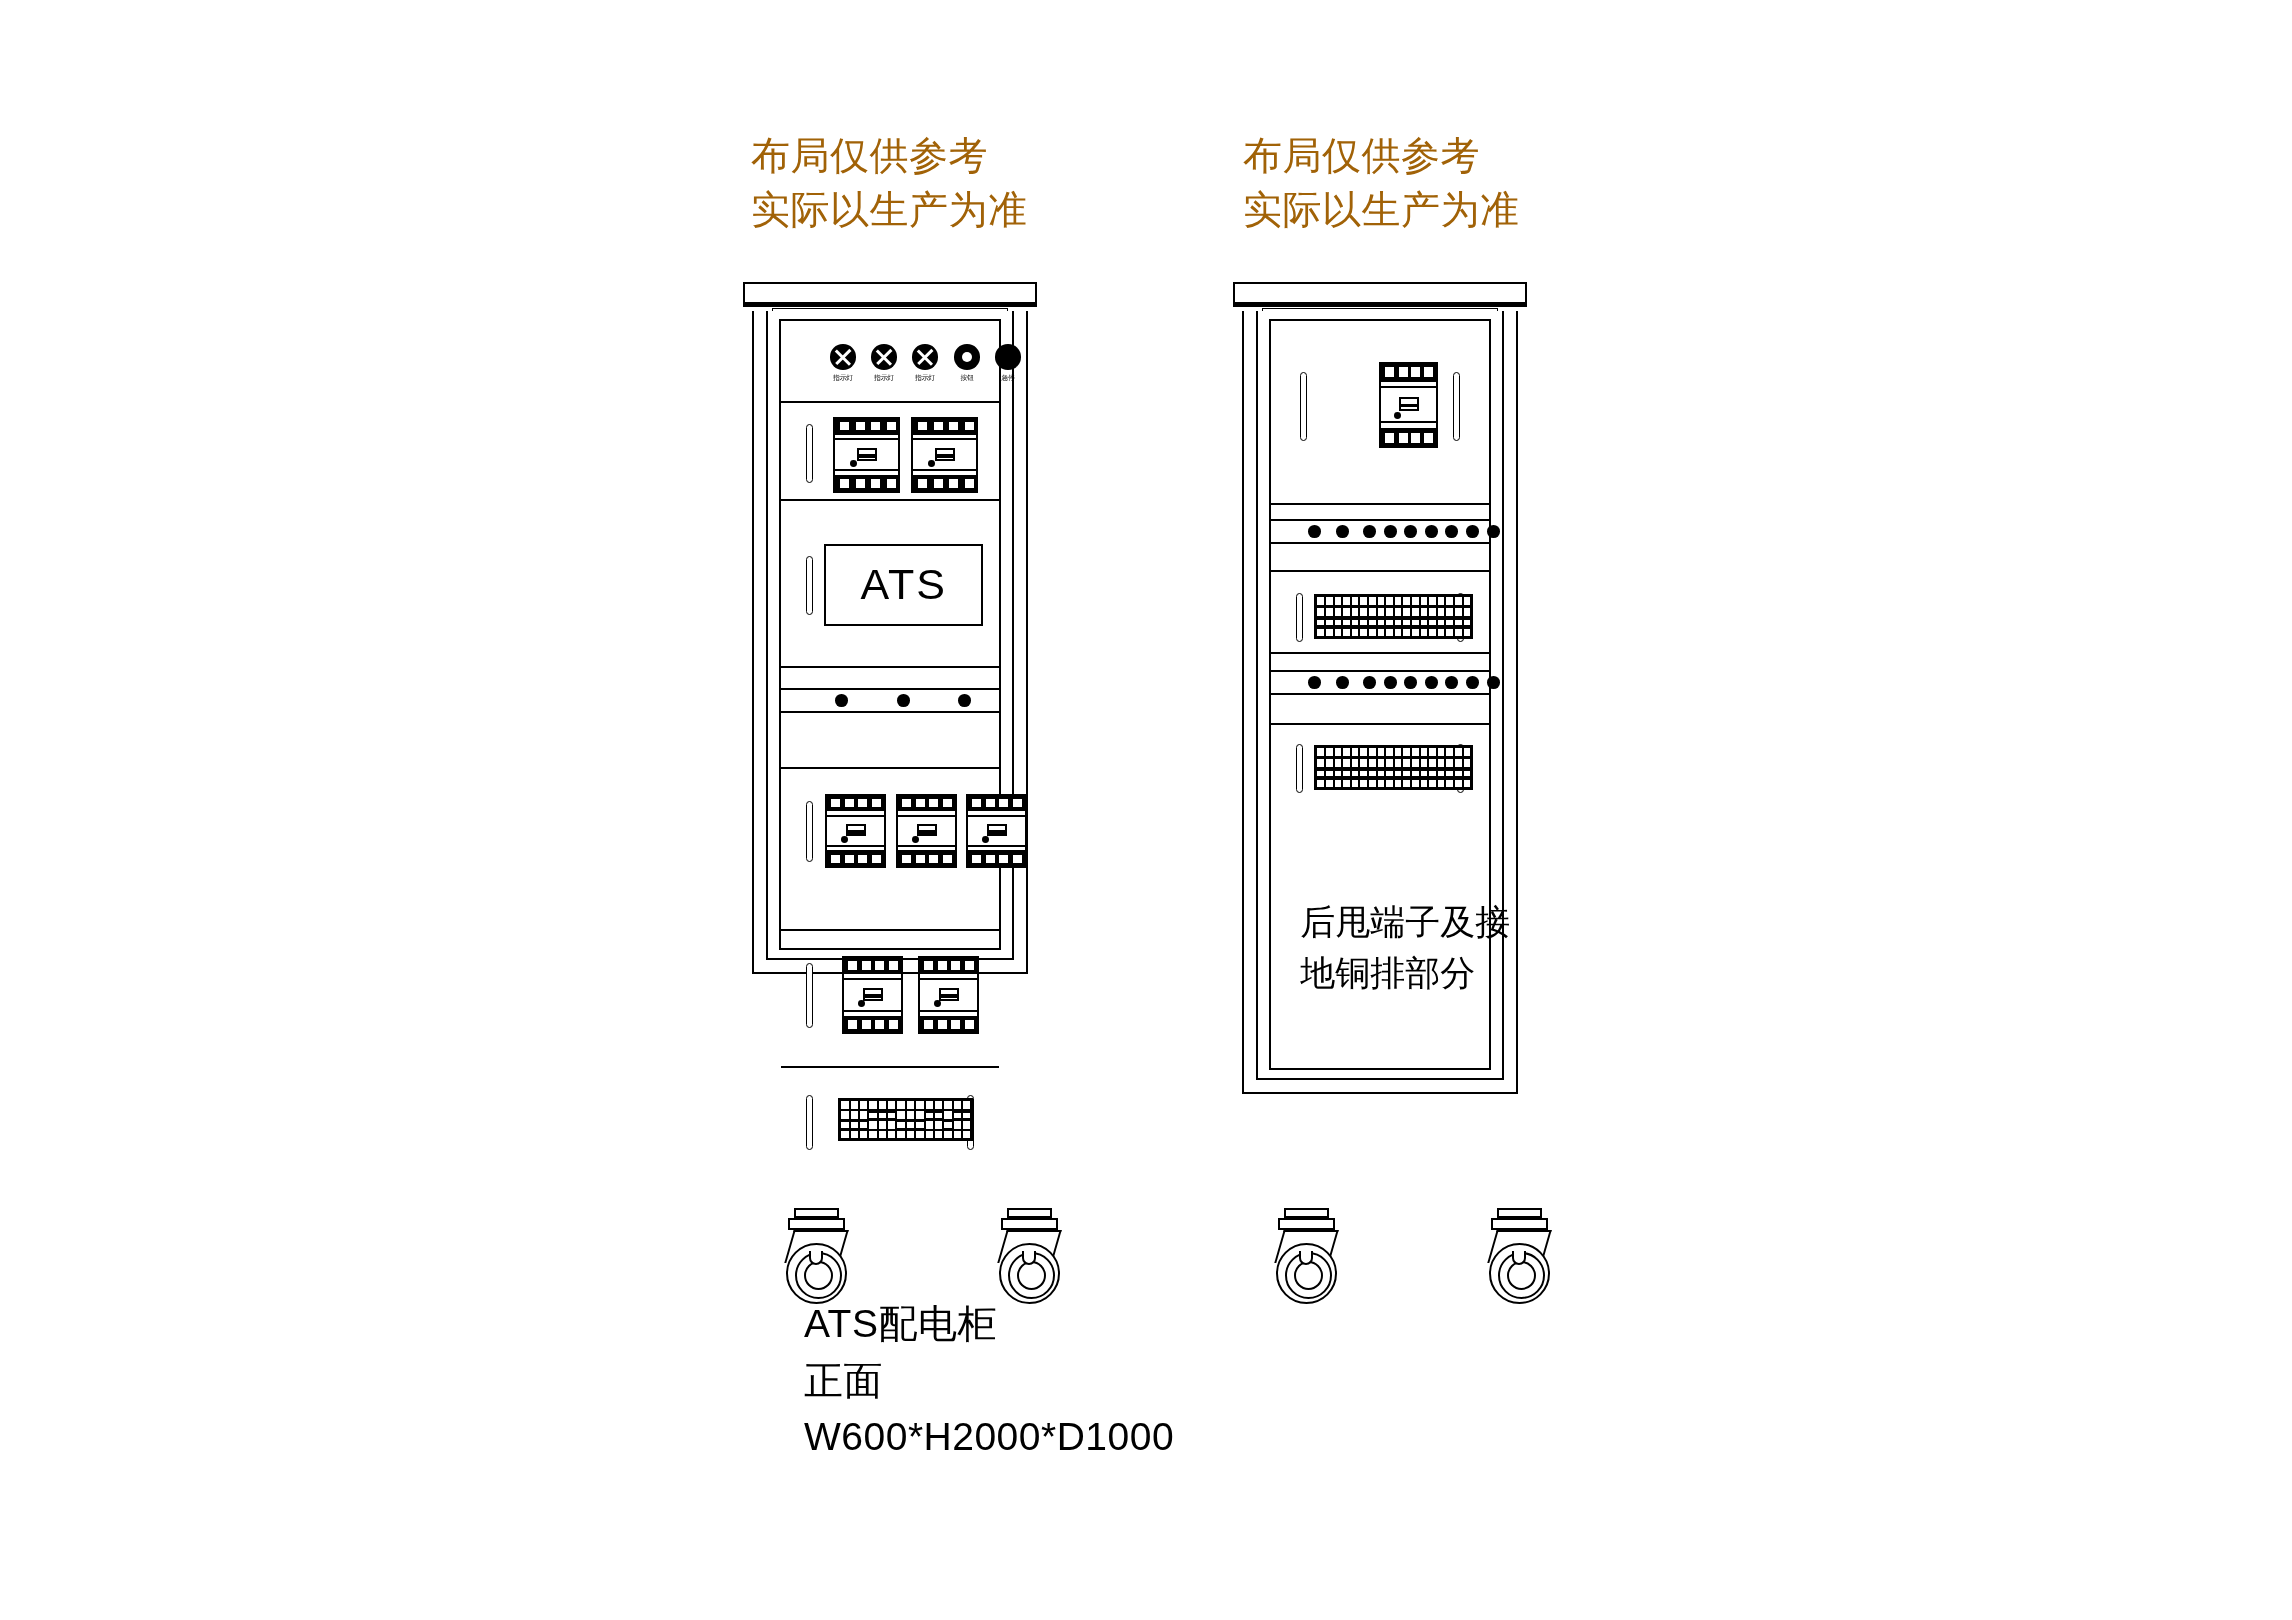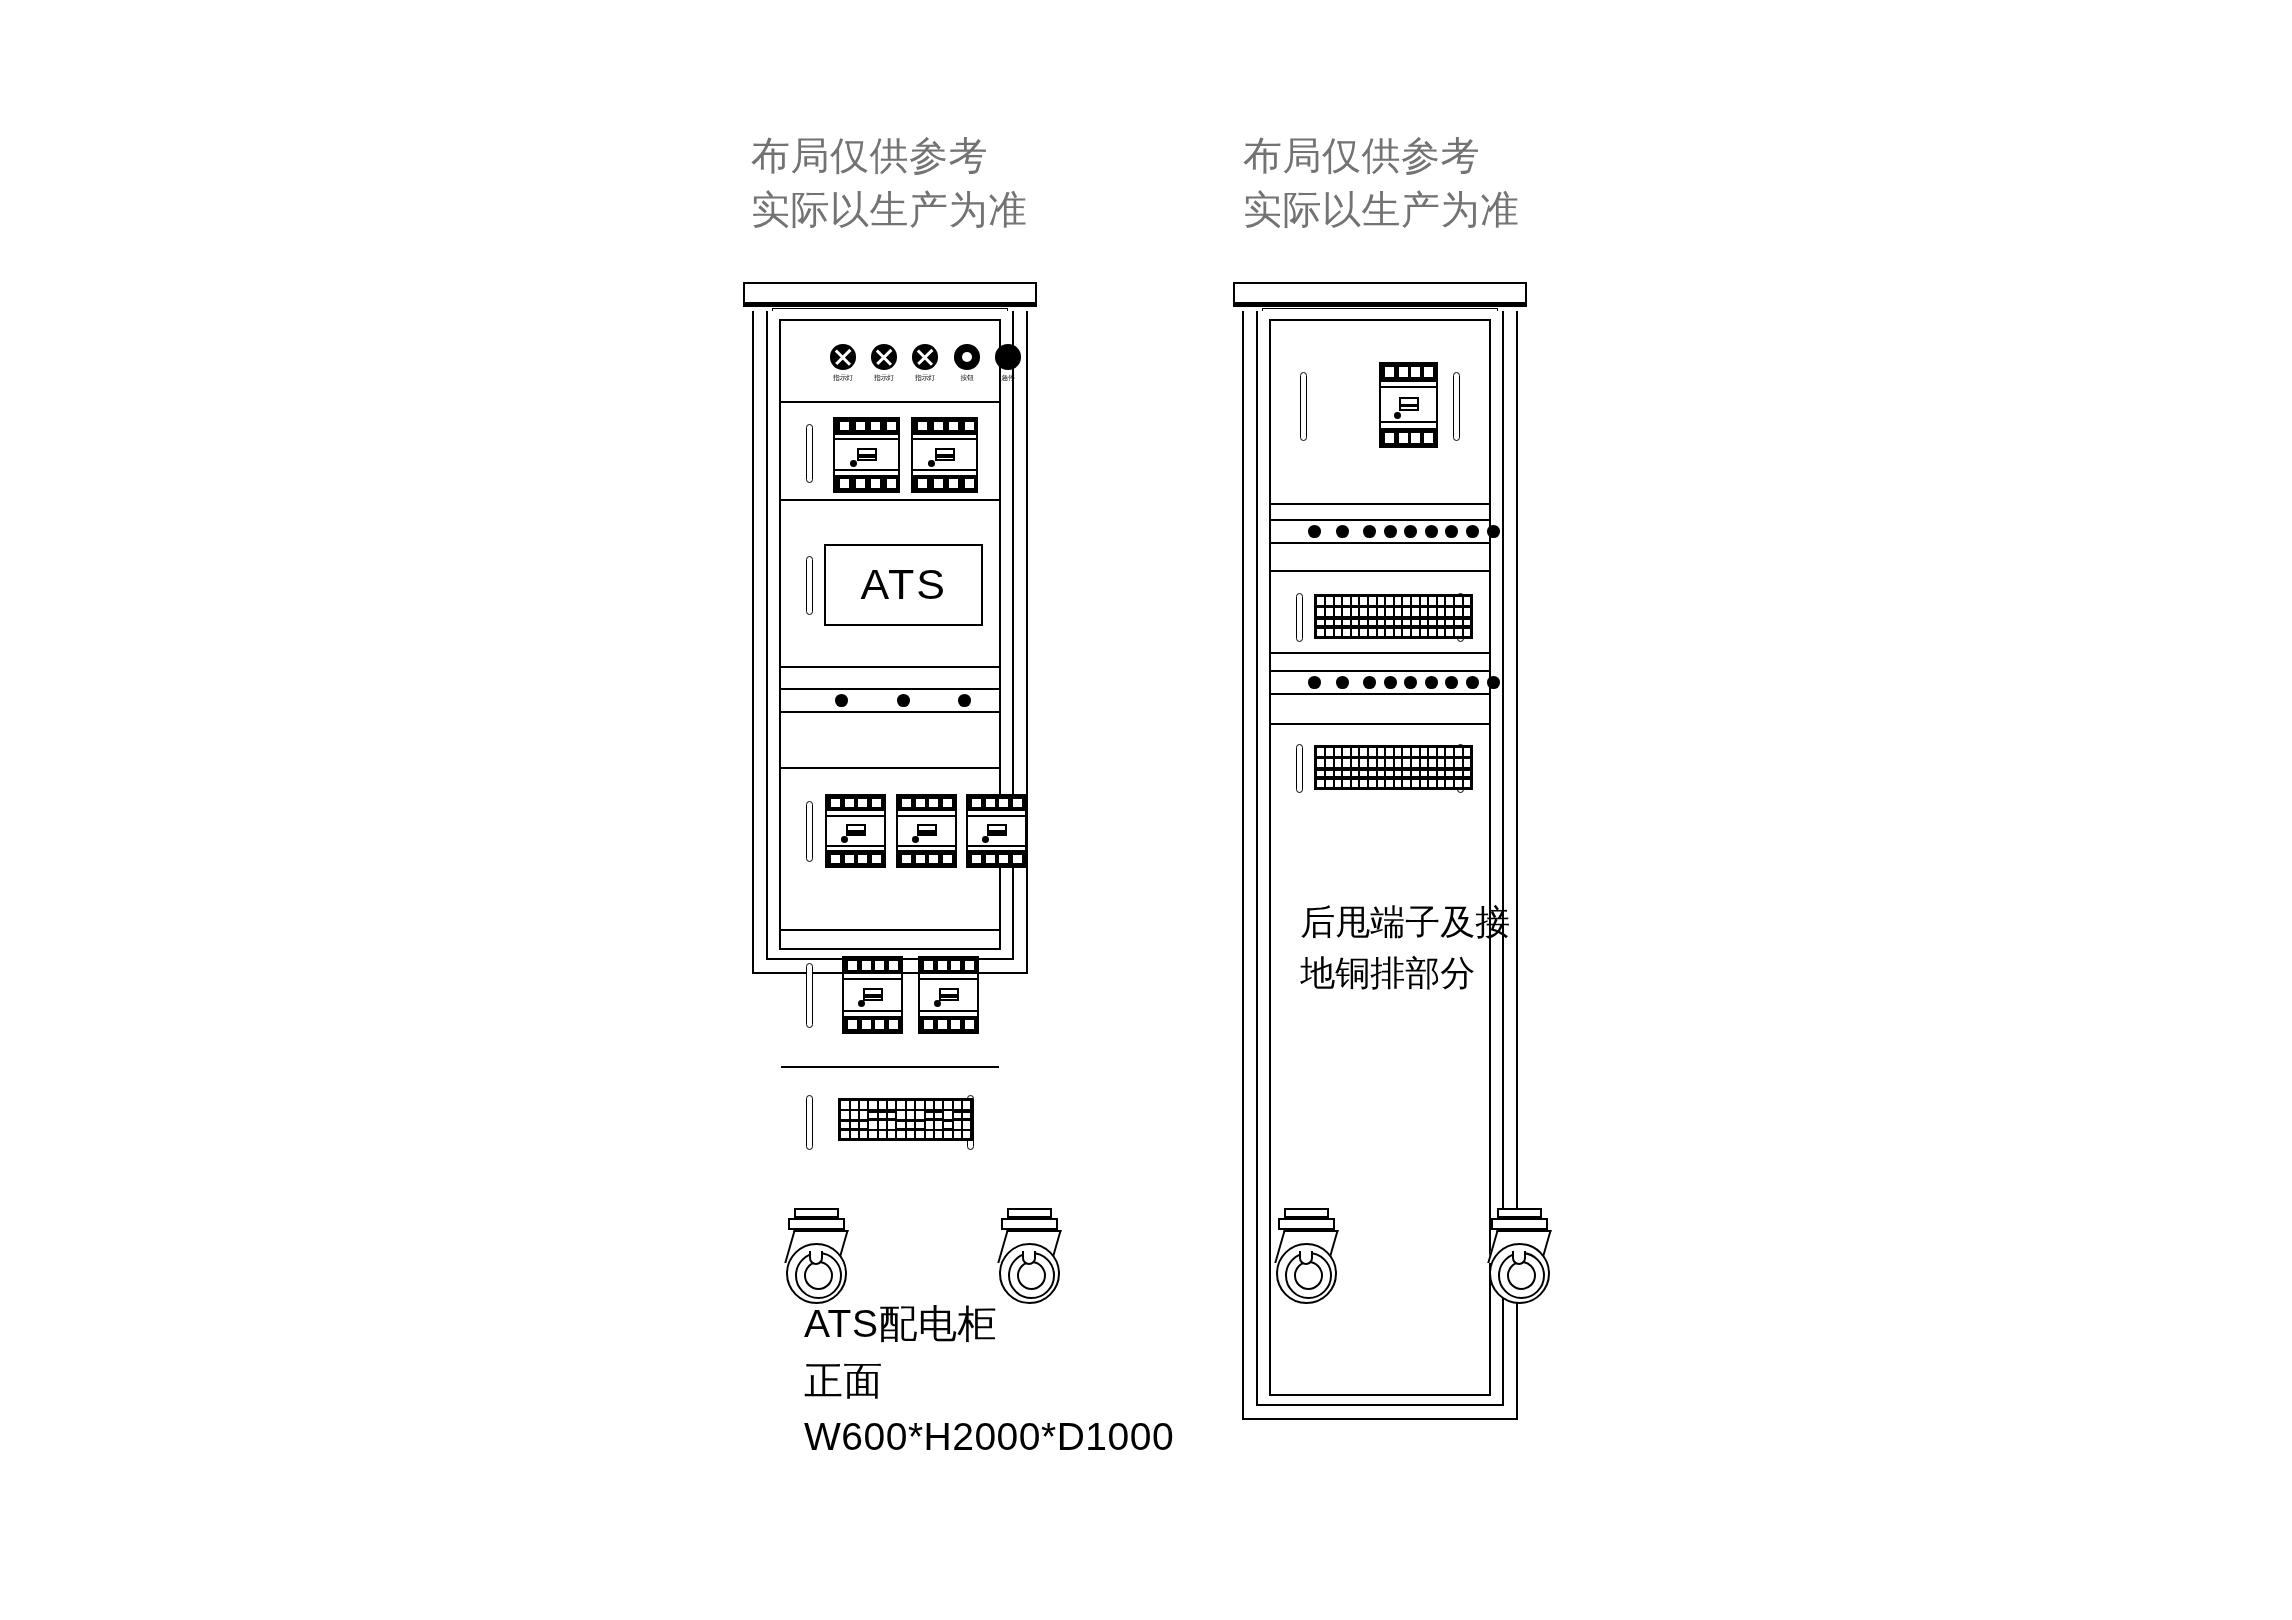--- a/index.html
+++ b/index.html
@@ -14,21 +14,21 @@
     height: 1620px;
     background: #ffffff;
     overflow: hidden;
   }
 
   
   .note {
     position: absolute;
     font-size: 39px;
     line-height: 1.38;
-    color: #737373;
+    color: #a16207;
     white-space: pre;
     letter-spacing: 0.5px;
   }
   .caption {
     position: absolute;
     font-size: 39px;
     line-height: 1.45;
     color: #000;
     white-space: pre;
     letter-spacing: 0.5px;
@@ -659,21 +659,21 @@
     <div class="caster-axle"></div>
   </div>
 
   <div class="caption" style="left:804px; top:1296px;"><span>ATS配电柜</span>
 <span>正面</span>
 <span>W600*H2000*D1000</span></div>
 
   <div class="note" style="left:1243px; top:129px;"><span>布局仅供参考</span>
 <span>实际以生产为准</span></div>
 
-  <div class="cabinet" style="left:1233px; top:282px; width:294px; height:1138px;">
+  <div class="cabinet" style="left:1233px; top:282px; width:294px; height:812px;">
 
     <div class="cab-top-cap"></div>
     <div class="cab-top-shadow"></div>
     <div class="cab-top-lip"></div>
 
     <div class="cab-body">
       <div class="cab-frame-rail"></div>
 
       <div class="cab-interior">
 

